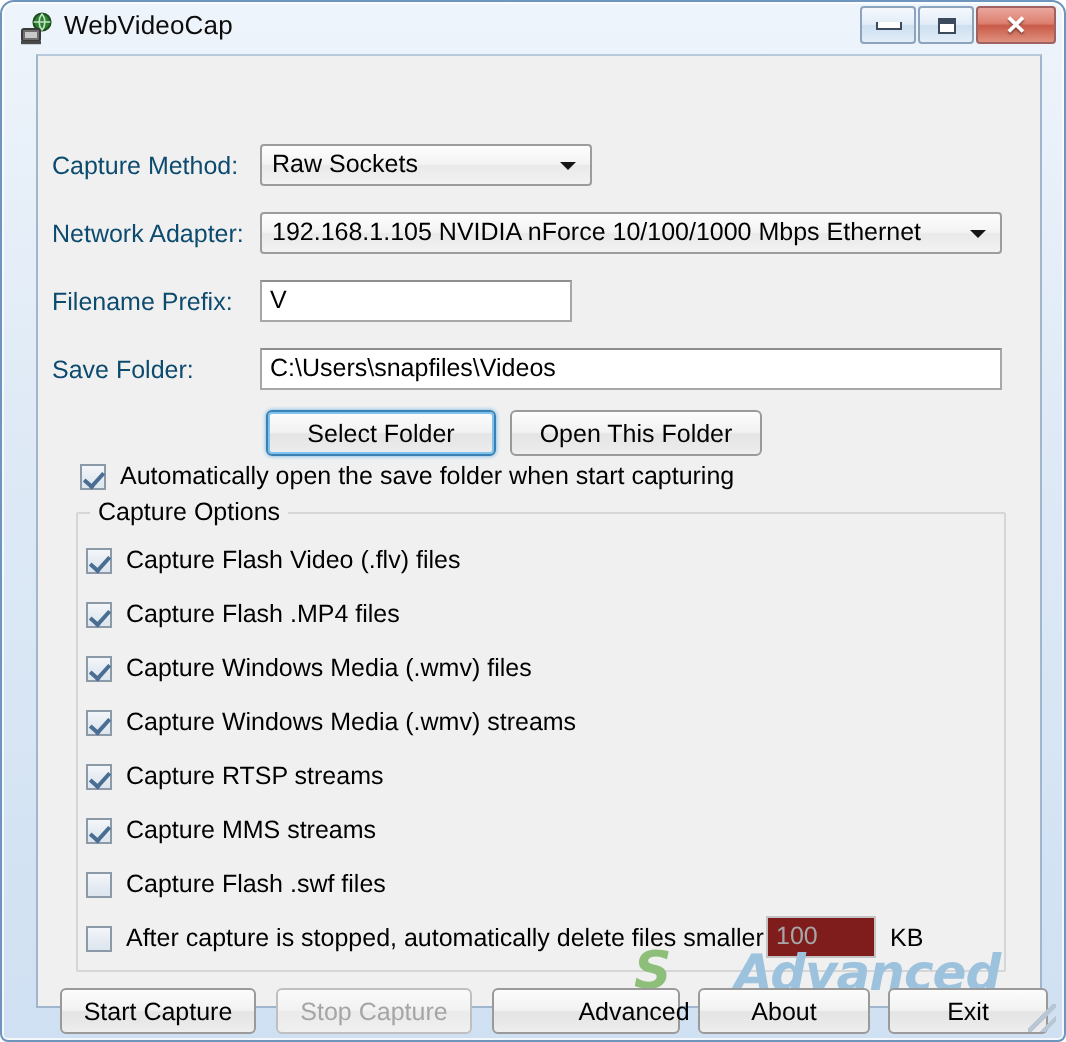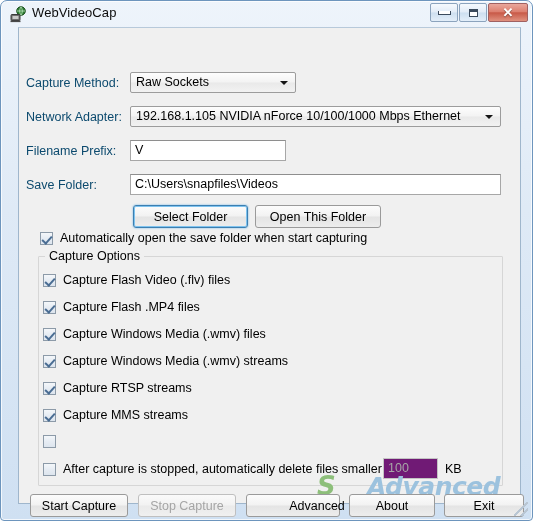--- a/index.html
+++ b/index.html
@@ -132,21 +132,21 @@
     background: #ffffff;
   }
   .tinput-text {
     position: absolute;
     left: 4px; top: 2px;
     font-size: 12.5px;
     color: #000;
     white-space: nowrap;
   }
   .tinput.disabled {
-    background: #701a75;
+    background: #7f1d1d;
     border-color: #c4c4c4;
   }
   .tinput.disabled .tinput-text { color: #a6a6a6; }
 
   
   .btn {
     position: absolute;
     box-sizing: border-box;
     height: 23px;
     border: 1px solid #9a9a9a;
@@ -341,20 +341,21 @@
     <div class="cbrow" style="left:24px; top:353px;">
       <span class="cbox checked"></span>
       <span class="cblabel">Capture RTSP streams</span>
     </div>
     <div class="cbrow" style="left:24px; top:380px;">
       <span class="cbox checked"></span>
       <span class="cblabel">Capture MMS streams</span>
     </div>
     <div class="cbrow" style="left:24px; top:407px;">
       <span class="cbox"></span>
+      <span class="cblabel">Capture Flash .swf files</span>
     </div>
 
     <div class="cbrow" style="left:24px; top:434px;">
       <span class="cbox"></span>
       <span class="cblabel">After capture is stopped, automatically delete files smaller than:</span>
     </div>
     <div class="tinput disabled" style="left:364px; top:430px; width:55px;">
       <span class="tinput-text">100</span>
     </div>
     <div id="kb-units" style="left:426px; top:434px;">KB</div>

